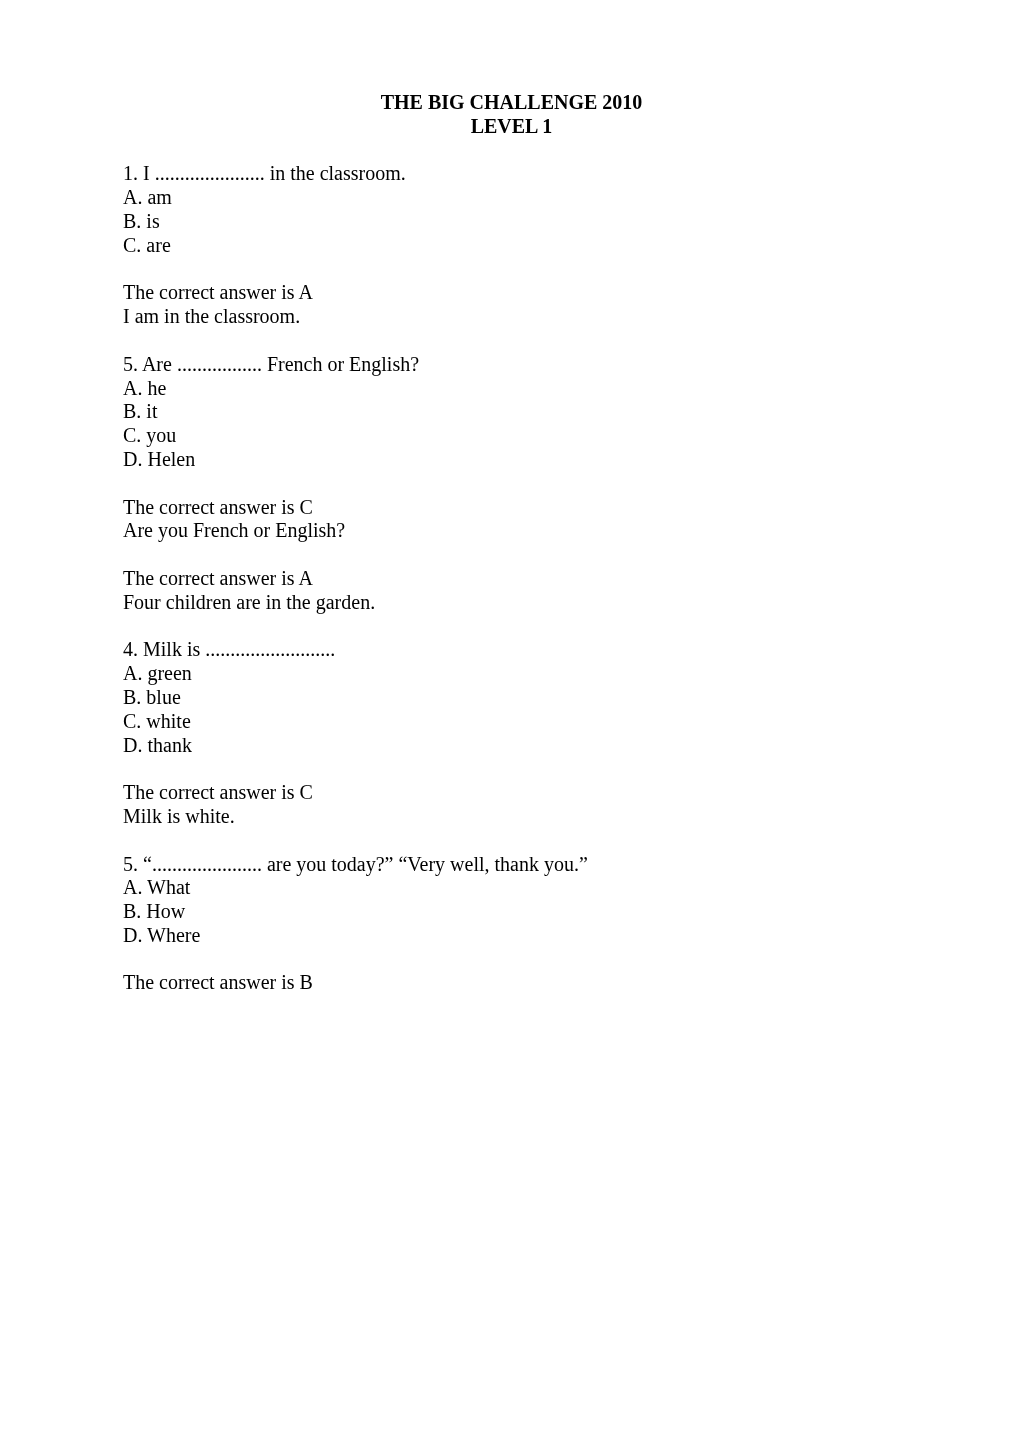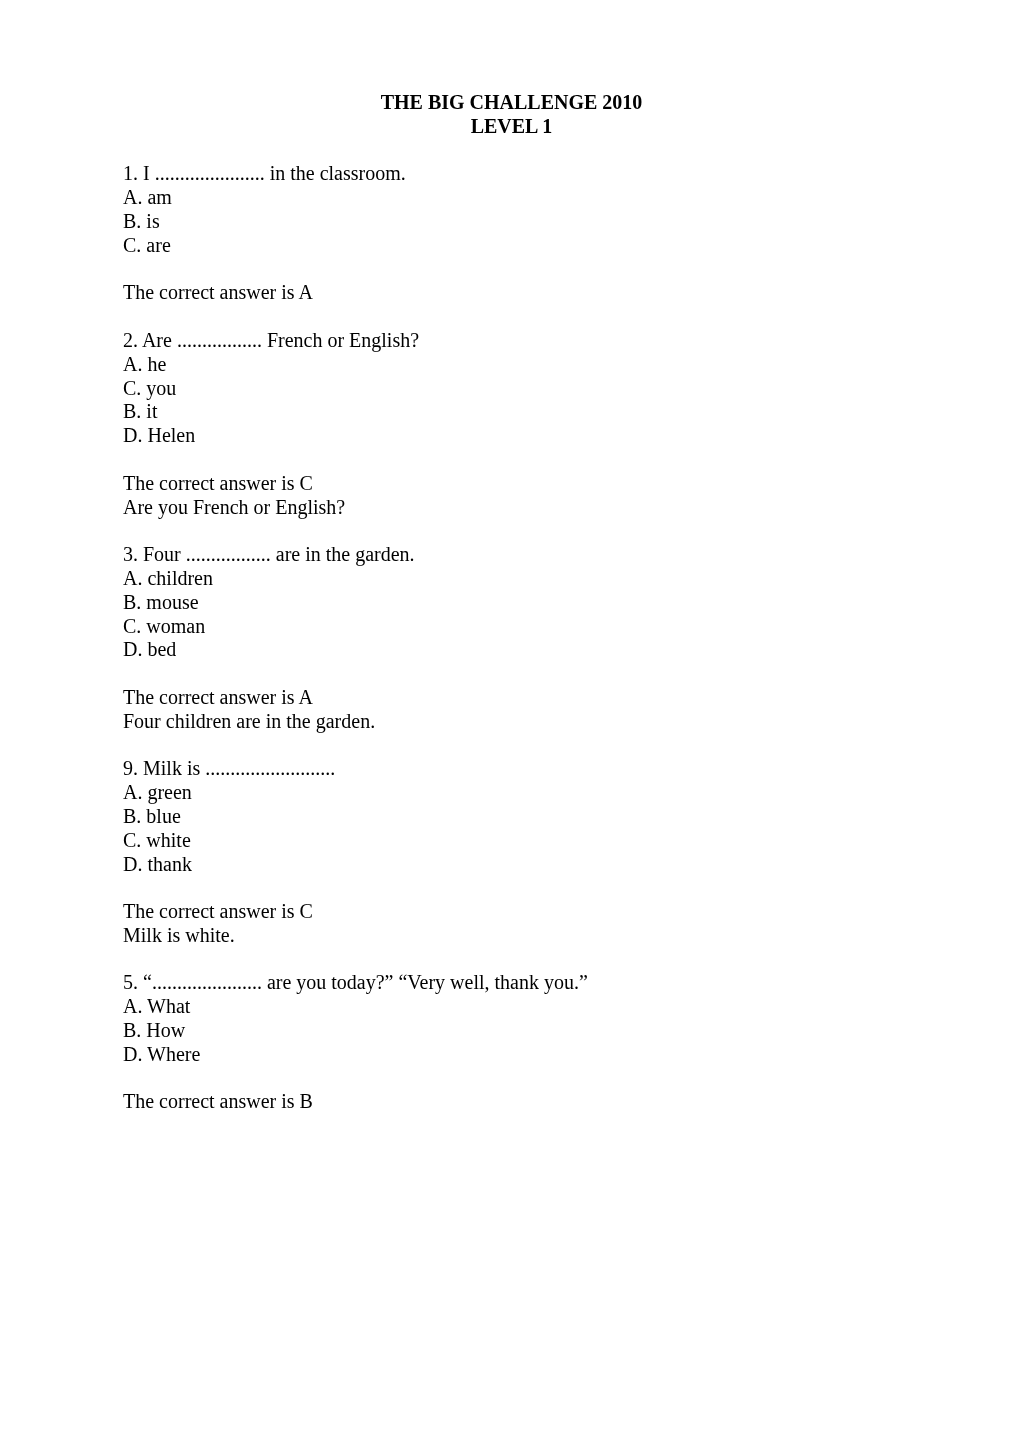--- a/index.html
+++ b/index.html
@@ -50,48 +50,42 @@
   </div>
 
   <div class="block">
     <div class="line">1. I ...................... in the classroom.</div>
     <div class="line">A. am</div>
     <div class="line">B. is</div>
     <div class="line">C. are</div>
   </div>
   <div class="block">
     <div class="line">The correct answer is A</div>
+    <div class="line">I am in the classroom.</div>
   </div>
 
   <div class="block">
-    <div class="line">2. Are ................. French or English?</div>
+    <div class="line">5. Are ................. French or English?</div>
     <div class="line">A. he</div>
+    <div class="line">B. it</div>
     <div class="line">C. you</div>
-    <div class="line">B. it</div>
     <div class="line">D. Helen</div>
   </div>
   <div class="block">
     <div class="line">The correct answer is C</div>
     <div class="line">Are you French or English?</div>
   </div>
 
   <div class="block">
-    <div class="line">3. Four ................. are in the garden.</div>
-    <div class="line">A. children</div>
-    <div class="line">B. mouse</div>
-    <div class="line">C. woman</div>
-    <div class="line">D. bed</div>
-  </div>
-  <div class="block">
     <div class="line">The correct answer is A</div>
     <div class="line">Four children are in the garden.</div>
   </div>
 
   <div class="block">
-    <div class="line">9. Milk is ..........................</div>
+    <div class="line">4. Milk is ..........................</div>
     <div class="line">A. green</div>
     <div class="line">B. blue</div>
     <div class="line">C. white</div>
     <div class="line">D. thank</div>
   </div>
   <div class="block">
     <div class="line">The correct answer is C</div>
     <div class="line">Milk is white.</div>
   </div>
 

